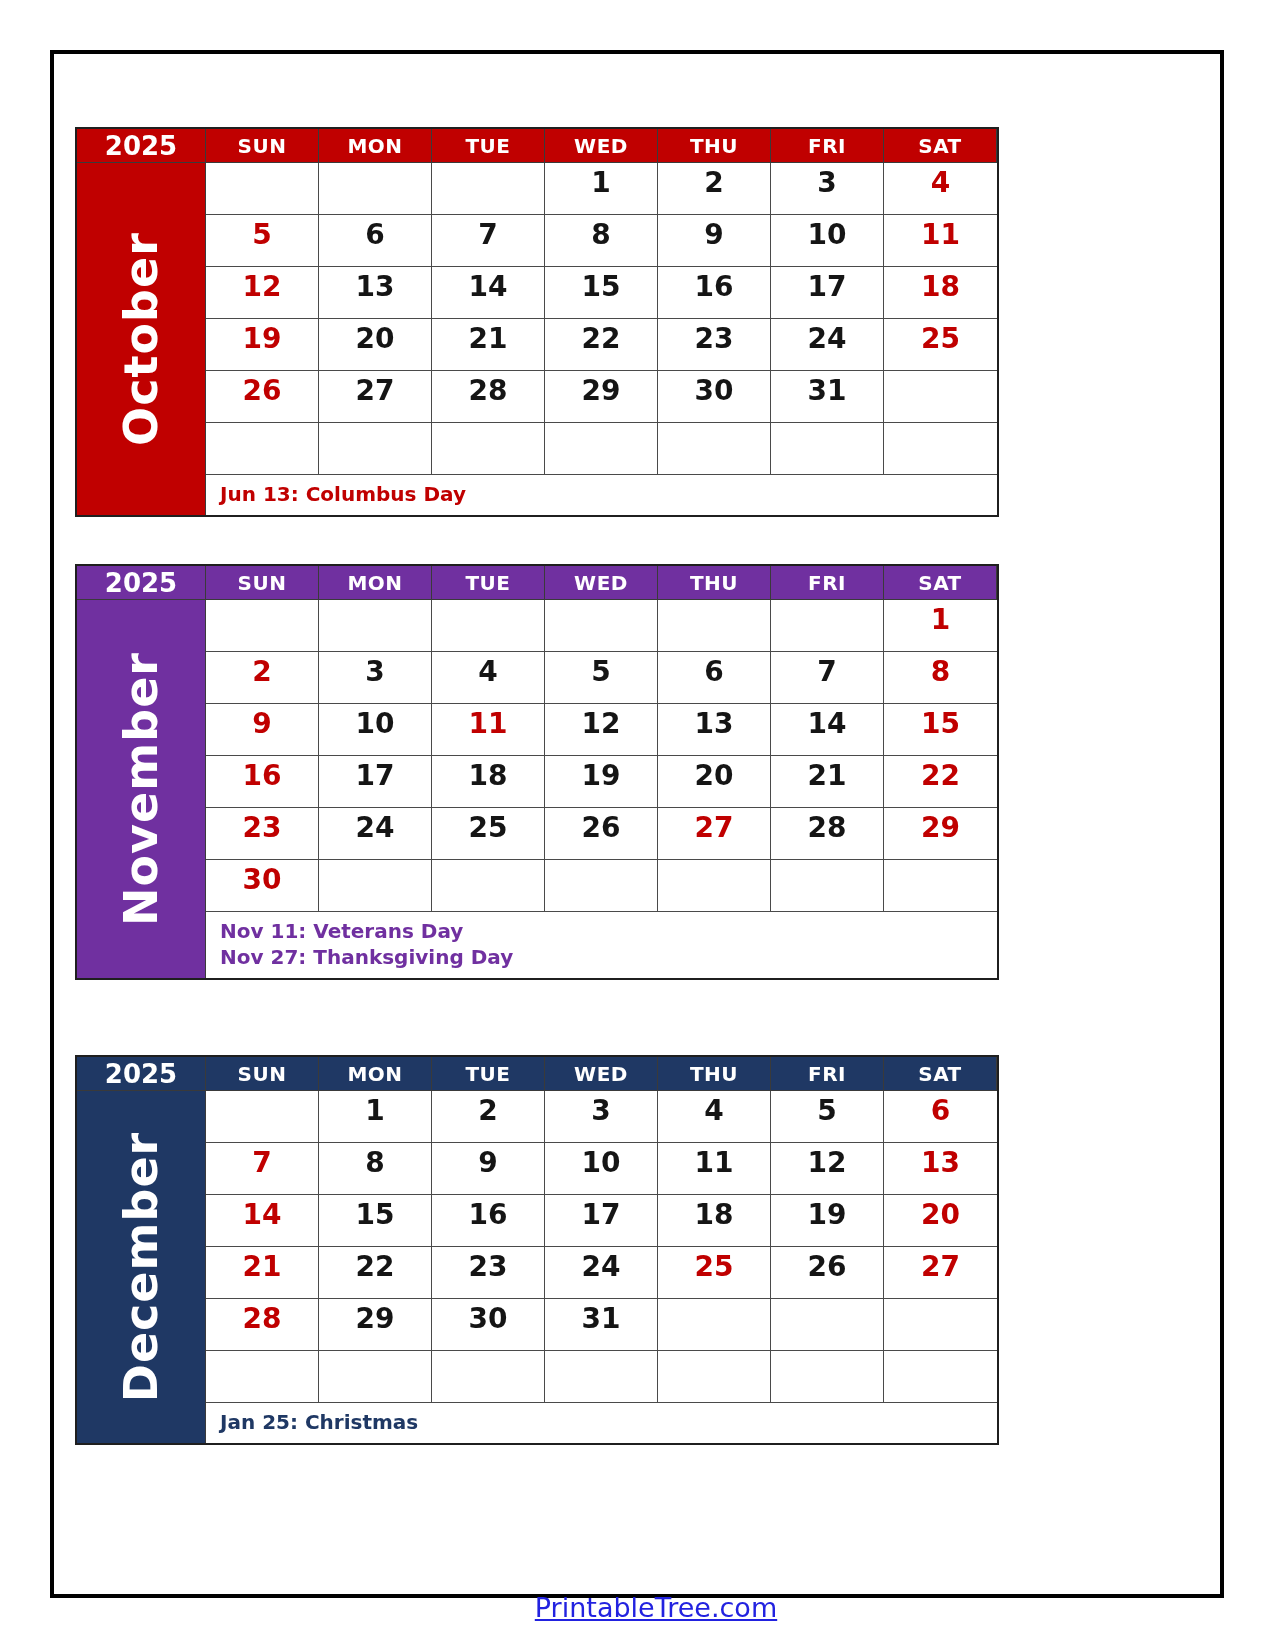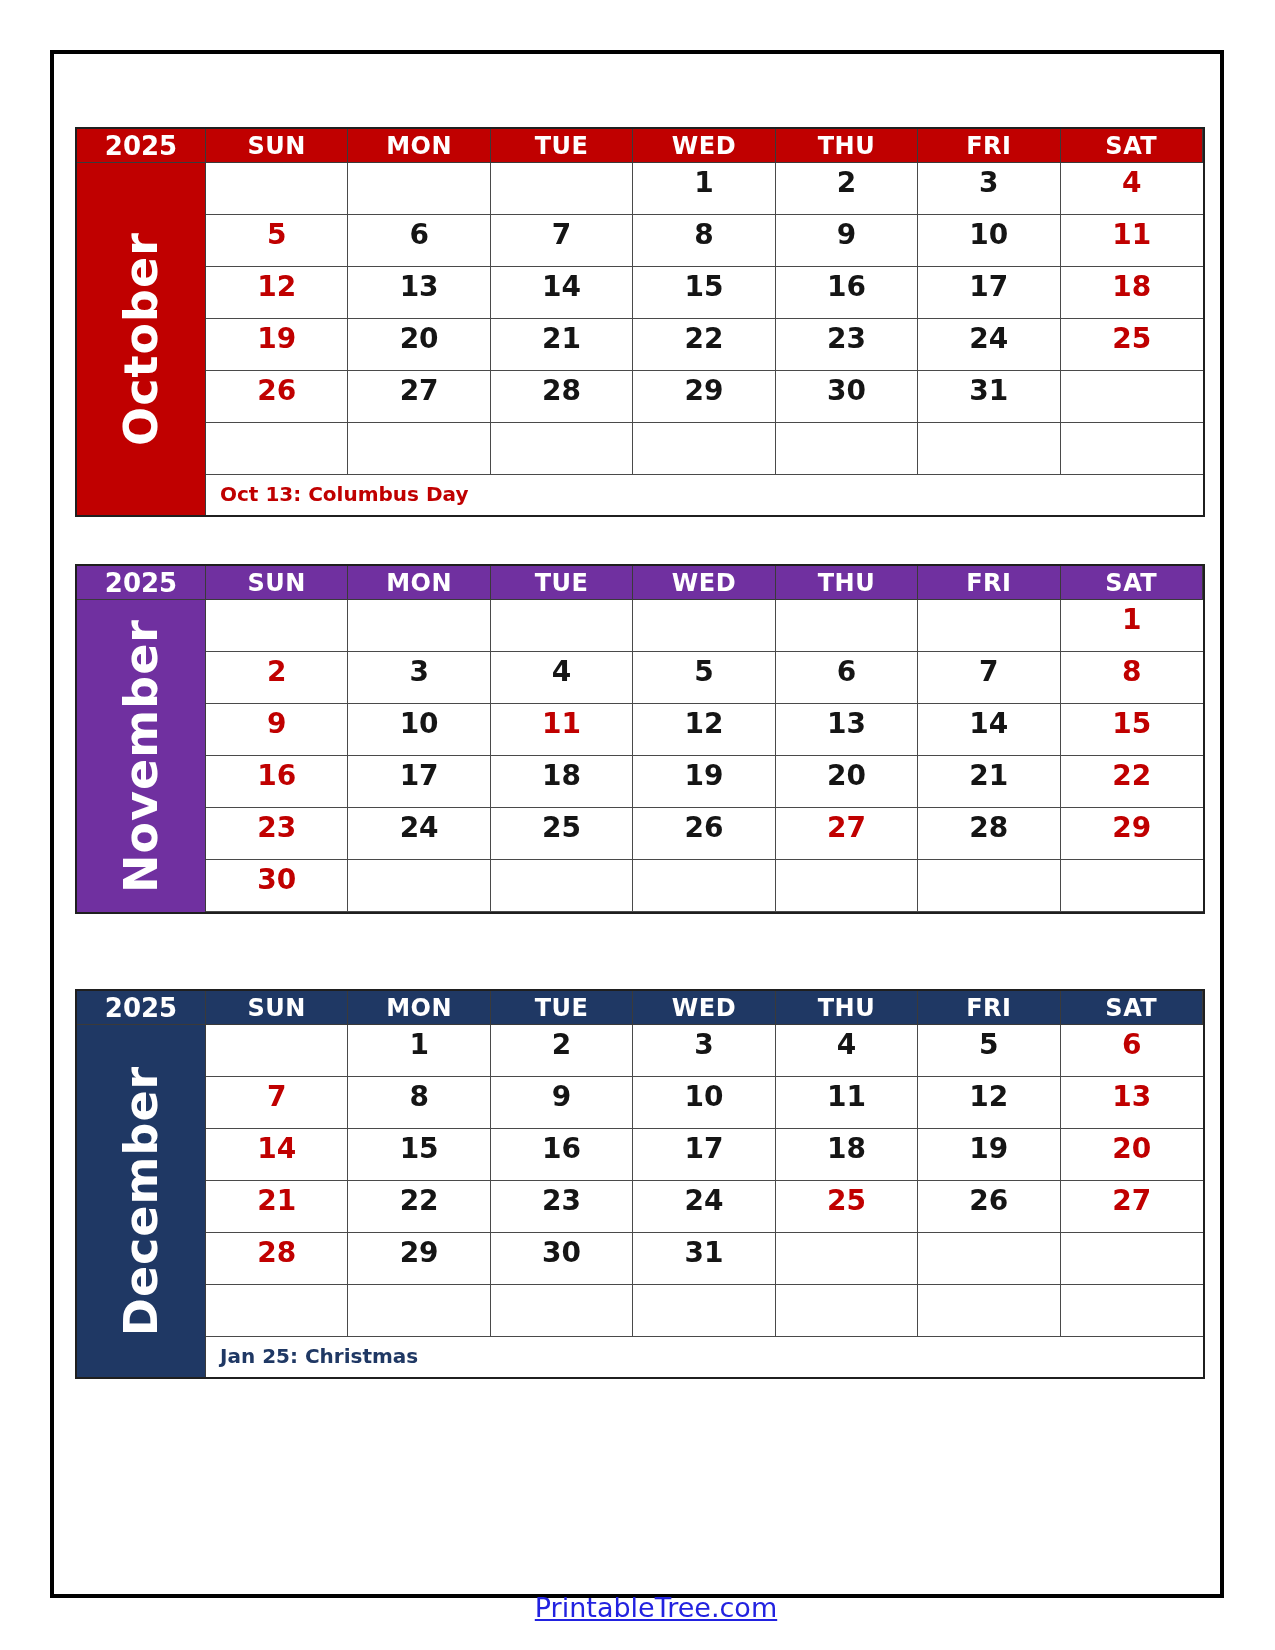--- a/index.html
+++ b/index.html
@@ -10,36 +10,36 @@
   }
   .page-frame {
     position:absolute; left:50px; top:50px; width:1174px; height:1548px;
     border:4px solid #000000;
   }
   .months-wrap { margin:73px 0 0 21px; width:1130px; }
   .month {
     display:grid;
     grid-template-columns:129px repeat(7,1fr);
     grid-template-rows:34px repeat(6,52px) auto;
-    width:1130px;
+    width:924px;
     border:2px solid #1f1f1f;
     background:#e5e5e5;
   }
   .month.m0 { margin-bottom:47px; }
   .month.m1 { margin-bottom:75px; }
   .cell { border-right:1px solid #4a4a4a; border-bottom:1px solid #4a4a4a; }
   .year-cell {
     grid-column:1; grid-row:1;
     display:flex; align-items:center; justify-content:center;
     color:#ffffff; font-weight:bold; font-size:26px;
     border-right:1px solid #3a3a3a; border-bottom:1px solid #3a3a3a;
   }
   .day-header {
     display:flex; align-items:center; justify-content:center;
-    color:#ffffff; font-weight:bold; font-size:24px; letter-spacing:0.5px;
+    color:#ffffff; font-weight:bold; font-size:20px; letter-spacing:0.5px;
     border-right:1px solid #3a3a3a; border-bottom:1px solid #3a3a3a;
   }
   .day-header:last-of-type { border-right:none; }
   .month-name-cell {
     grid-column:1; grid-row:2 / span 7;
     position:relative; overflow:hidden;
     border-right:1px solid #3a3a3a;
   }
   .month-name-cell span {
     position:absolute; left:50%; top:50%;
@@ -121,21 +121,21 @@
         <div class="cell date-cell" style="color: rgb(21, 21, 21);">31</div>
         <div class="cell date-cell last-col" style="color: rgb(21, 21, 21);"></div>
         <div class="cell date-cell" style="color: rgb(21, 21, 21);"></div>
         <div class="cell date-cell" style="color: rgb(21, 21, 21);"></div>
         <div class="cell date-cell" style="color: rgb(21, 21, 21);"></div>
         <div class="cell date-cell" style="color: rgb(21, 21, 21);"></div>
         <div class="cell date-cell" style="color: rgb(21, 21, 21);"></div>
         <div class="cell date-cell" style="color: rgb(21, 21, 21);"></div>
         <div class="cell date-cell last-col" style="color: rgb(21, 21, 21);"></div>
         <div class="holiday-cell" style="color: rgb(192, 0, 0);">
-          <div>Oct 13: Columbus Day</div>
+          <div>Jun 13: Columbus Day</div>
         </div>
   </section>
       <section class="month m1">
     <div class="cell year-cell" style="background: rgb(112, 48, 160);">2025</div>
     <div class="day-header" style="background: rgb(112, 48, 160);">SUN</div>
         <div class="day-header" style="background: rgb(112, 48, 160);">MON</div>
         <div class="day-header" style="background: rgb(112, 48, 160);">TUE</div>
         <div class="day-header" style="background: rgb(112, 48, 160);">WED</div>
         <div class="day-header" style="background: rgb(112, 48, 160);">THU</div>
         <div class="day-header" style="background: rgb(112, 48, 160);">FRI</div>
@@ -178,20 +178,24 @@
         <div class="cell date-cell" style="color: rgb(192, 0, 0);">27</div>
         <div class="cell date-cell" style="color: rgb(21, 21, 21);">28</div>
         <div class="cell date-cell last-col" style="color: rgb(192, 0, 0);">29</div>
         <div class="cell date-cell" style="color: rgb(192, 0, 0);">30</div>
         <div class="cell date-cell" style="color: rgb(21, 21, 21);"></div>
         <div class="cell date-cell" style="color: rgb(21, 21, 21);"></div>
         <div class="cell date-cell" style="color: rgb(21, 21, 21);"></div>
         <div class="cell date-cell" style="color: rgb(21, 21, 21);"></div>
         <div class="cell date-cell" style="color: rgb(21, 21, 21);"></div>
         <div class="cell date-cell last-col" style="color: rgb(21, 21, 21);"></div>
+        <div class="holiday-cell" style="color: rgb(112, 48, 160);">
+          <div>Nov 11: Veterans Day</div>
+          <div>Nov 27: Thanksgiving Day</div>
+        </div>
   </section>
       <section class="month m2">
     <div class="cell year-cell" style="background: rgb(31, 56, 100);">2025</div>
     <div class="day-header" style="background: rgb(31, 56, 100);">SUN</div>
         <div class="day-header" style="background: rgb(31, 56, 100);">MON</div>
         <div class="day-header" style="background: rgb(31, 56, 100);">TUE</div>
         <div class="day-header" style="background: rgb(31, 56, 100);">WED</div>
         <div class="day-header" style="background: rgb(31, 56, 100);">THU</div>
         <div class="day-header" style="background: rgb(31, 56, 100);">FRI</div>
         <div class="day-header" style="background: rgb(31, 56, 100);">SAT</div>

